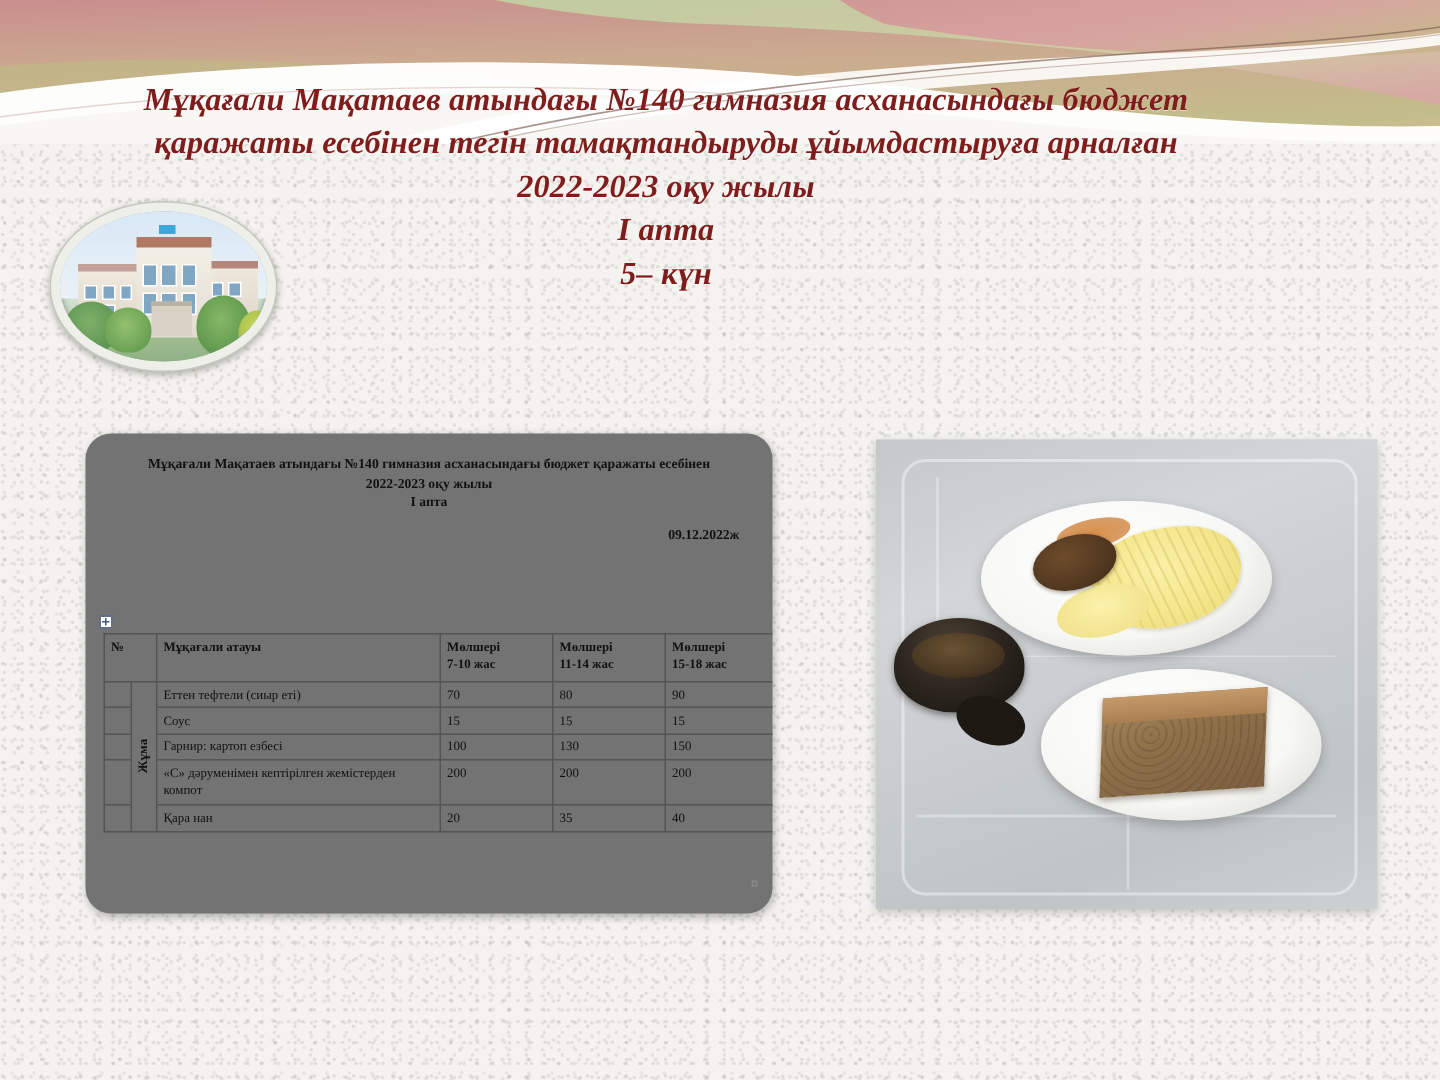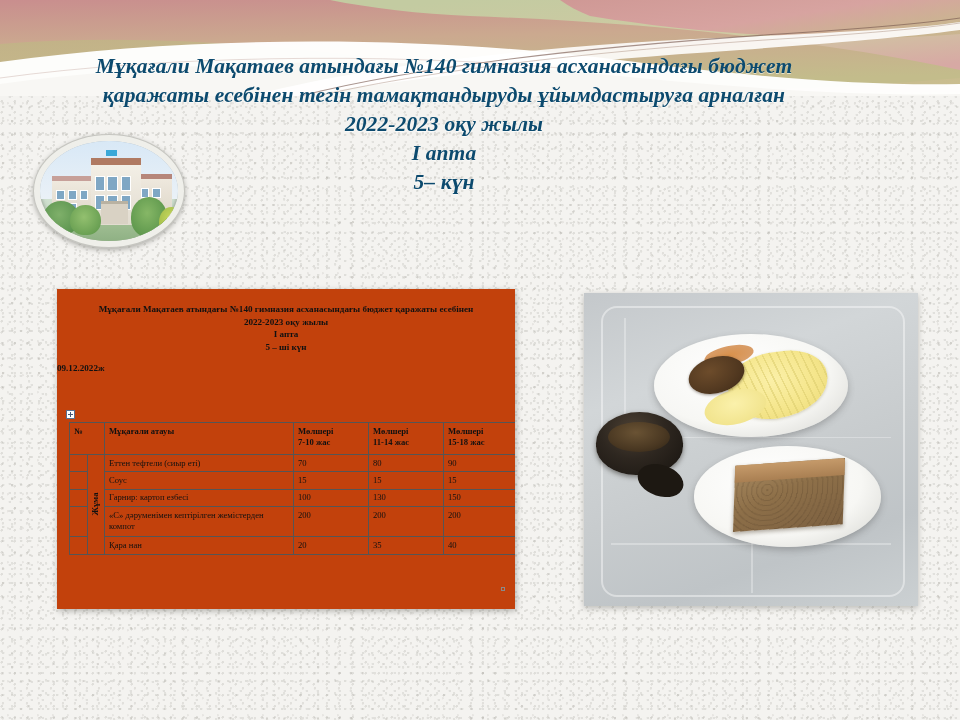--- a/index.html
+++ b/index.html
@@ -91,53 +91,54 @@
                  background: linear-gradient(#a8c49a, #8fb184); }
   .sb-flag     { position:absolute; left:48%; top:9%; width:11px; height:6px;
                  background:#3aa8d8; }
 
   
   .title-block {
     position: absolute;
     left: 0; top: 52px;
     width: 888px;
     text-align: center;
-    color: #0c4a6e;
+    color: #7f1d1d;
     font-weight: bold;
     font-style: italic;
     font-size: 21.5px;
     line-height: 29px;
     letter-spacing: .1px;
     text-shadow: 0 1px 0 rgba(255,255,255,.55);
   }
   .title-line { padding: 0 40px; }
   .title-sub  { font-size: 21.5px; }
 
   
   .doc-page {
     position: absolute;
     left: 57px;
     top: 289px;
     width: 458px;
     height: 320px;
-    background: #c2410c;
+    background: #737373;
     box-shadow: 1px 2px 6px rgba(80,80,75,.40);
     overflow: hidden;
     color: #111;
     font-family: "Liberation Serif", "DejaVu Serif", serif;
+    border-radius: 17px;
   }
   .doc-head {
     text-align: center;
     font-weight: bold;
     font-size: 9.1px;
     line-height: 12.6px;
     padding: 14px 18px 0 18px;
   }
   .doc-date {
-    text-align: left;
+    text-align: right;
     font-weight: bold;
     font-size: 9.1px;
     padding: 10px 22px 0 0;
   }
   .table-handle {
     position: absolute;
     left: 9px; top: 121px;
     width: 9px; height: 9px;
     border: 1px solid #5a6f8f;
     background:
@@ -402,21 +403,20 @@
     <div class="title-line title-sub">2022-2023 оқу жылы</div>
     <div class="title-line title-sub">I апта</div>
     <div class="title-line title-sub">5–  күн</div>
   </div>
 
   <div class="doc-page">
     <div class="doc-head">
       <div>Мұқағали Мақатаев атындағы №140 гимназия асханасындағы бюджет қаражаты есебінен</div>
       <div>2022-2023 оқу жылы</div>
       <div>I апта</div>
-      <div>5 – ші күн</div>
     </div>
     <div class="doc-date">09.12.2022ж</div>
 
     <div class="table-handle"></div>
 
     <table class="menu">
       <thead>
         <tr>
           <th class="col-num" colspan="2">№</th>
           <th class="col-name">Мұқағали атауы</th>

